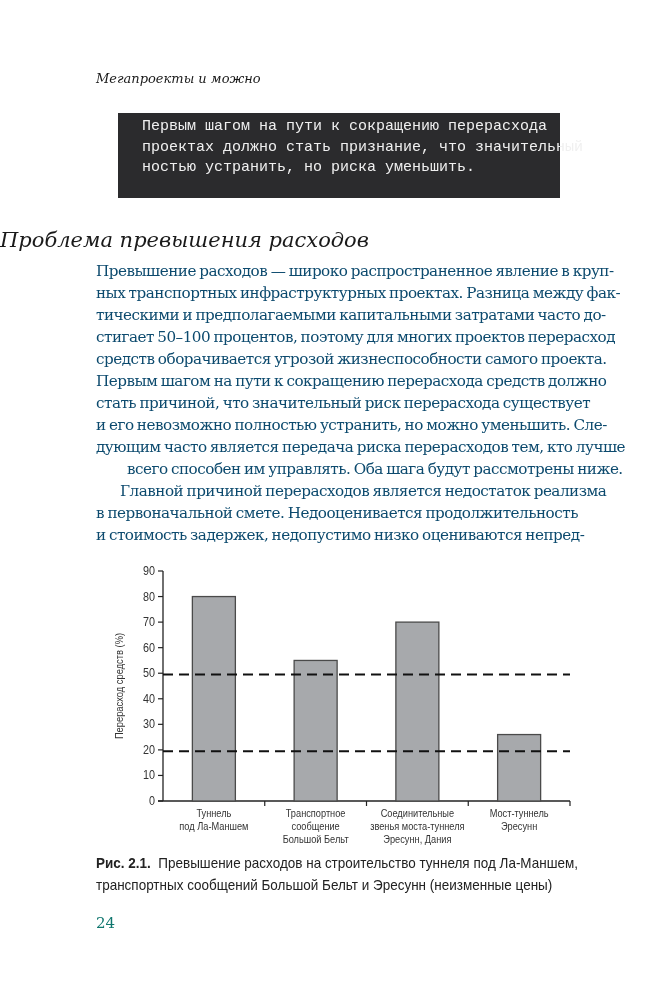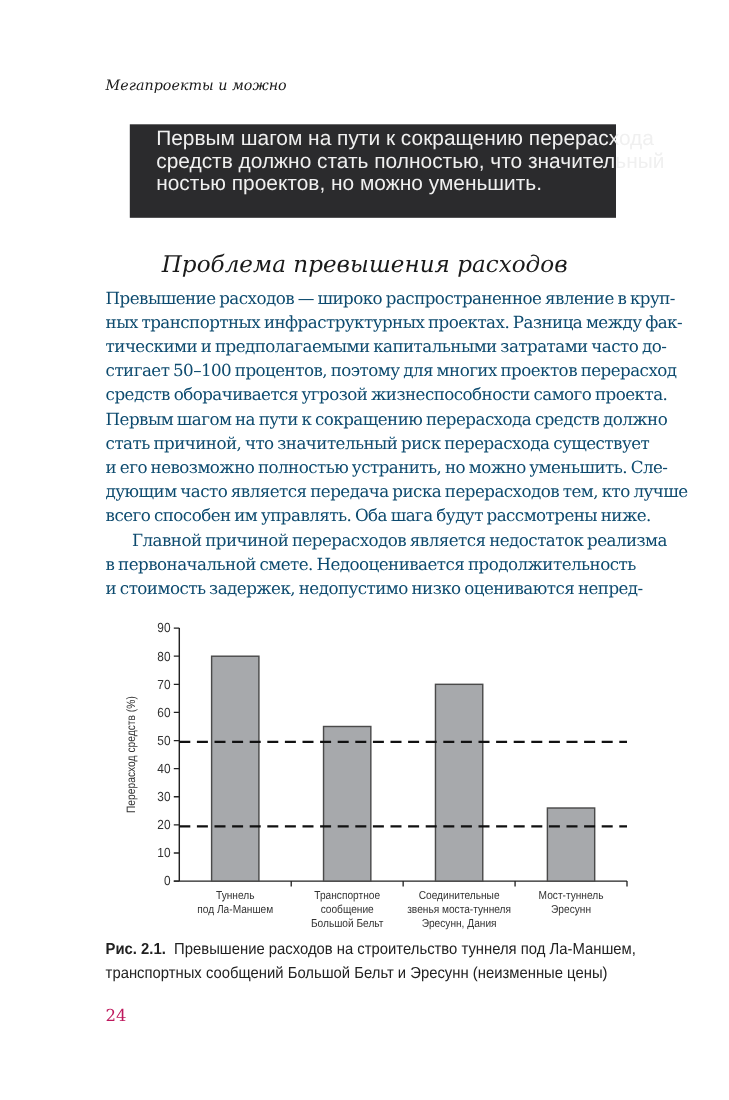--- a/index.html
+++ b/index.html
@@ -4,57 +4,57 @@
 <style>
   html, body { margin: 0; padding: 0; background: #ffffff; }
   body { width: 663px; height: 1000px; position: relative; overflow: hidden; color: #262626; }
   .running-head {
     position: absolute; left: 96px; top: 71px;
     font-family: "DejaVu Serif", serif; font-style: italic; font-size: 13px; color: #1a1a1a;
   }
   .callout {
     position: absolute; left: 118px; top: 113px; width: 442px; height: 85px;
     background: #2b2b2d; box-sizing: border-box; padding: 4px 0 0 24px;
-    font-family: Liberation Sans, sans-serif; font-size: 19px; color: #f0f0f0;
+    font-family: Liberation Mono, monospace; font-size: 15px; color: #f0f0f0;
   }
   .callout .ln { height: 20.7px; line-height: 20.7px; white-space: nowrap; text-align: justify; text-align-last: justify; width: 394px; }
   .callout .ln.last { text-align-last: left; }
   .section-title {
-    position: absolute; left: 0; width: 663px; top: 228px; text-align: center;
+    position: absolute; left: 0; width: 663px; top: 228px; 
     font-family: "DejaVu Serif", serif; font-style: italic; font-size: 21px; color: #1a1a1a;
   }
   .body-text {
     position: absolute; left: 96px; top: 260px; width: 474px;
     font-family: "DejaVu Serif", serif; font-size: 15.2px; color: #0c4a6e;
   }
   .body-text .ln { height: 22px; line-height: 22px; white-space: nowrap; text-align: justify; text-align-last: justify; letter-spacing: -0.5px; word-spacing: -1px; }
-  .body-text .ln.last { text-align-last: left; }
+  .body-text .ln.last { text-align-last: left; margin-left: 31px; }
   .body-text .ln.indent { padding-left: 24px; }
   .chart { position: absolute; left: 90px; top: 560px; }
   .chart text { font-family: "Liberation Sans", sans-serif; fill: #333; }
   .caption {
     position: absolute; left: 96px; top: 852px; width: 480px;
     font-family: "Liberation Sans", sans-serif; font-size: 14.5px; color: #222; line-height: 22px;
     transform: scaleX(0.93); transform-origin: left top; white-space: nowrap;
   }
   .caption .label { font-weight: bold; }
   .page-number {
     position: absolute; left: 96px; top: 914px;
-    font-family: "DejaVu Serif", serif; font-size: 15px; color: #be185d;
+    font-family: "DejaVu Serif", serif; font-size: 15px; color: #0f766e;
   }
 </style>
 </head>
 <body>
 
 <div class="running-head">Мегапроекты и можно</div>
 
 <div class="callout">
   <div class="ln">Первым шагом на пути к сокращению перерасхода</div>
-  <div class="ln">средств должно стать полностью, что значительный</div>
-  <div class="ln last">ностью проектов, но можно уменьшить.</div>
+  <div class="ln">проектах должно стать признание, что значительный</div>
+  <div class="ln last">ностью устранить, но риска уменьшить.</div>
 </div>
 
 <div class="section-title">Проблема превышения расходов</div>
 
 <div class="body-text">
   <div class="ln">Превышение расходов — широко распространенное явление в круп-</div>
   <div class="ln">ных транспортных инфраструктурных проектах. Разница между фак-</div>
   <div class="ln">тическими и предполагаемыми капитальными затратами часто до-</div>
   <div class="ln">стигает 50–100 процентов, поэтому для многих проектов перерасход</div>
   <div class="ln">средств оборачивается угрозой жизнеспособности самого проекта.</div>

